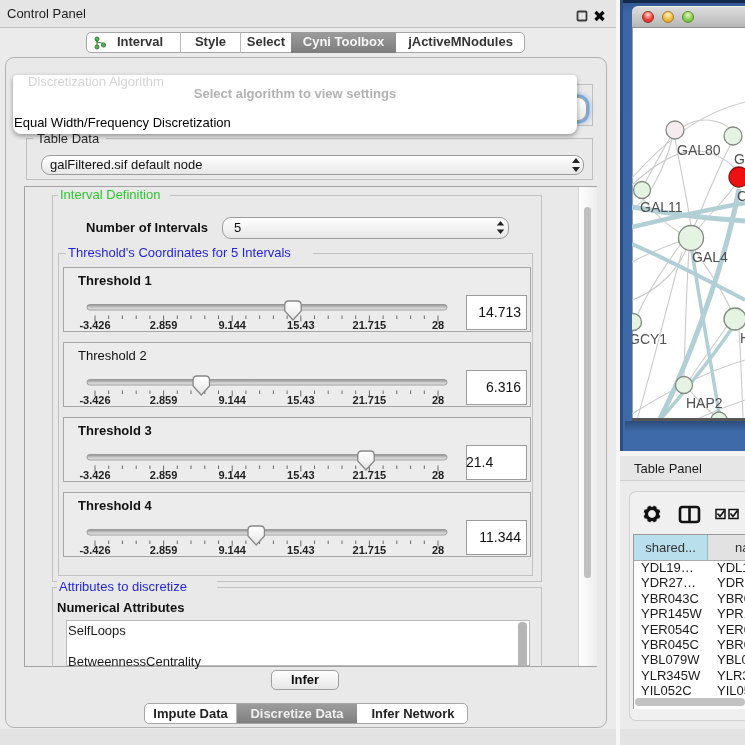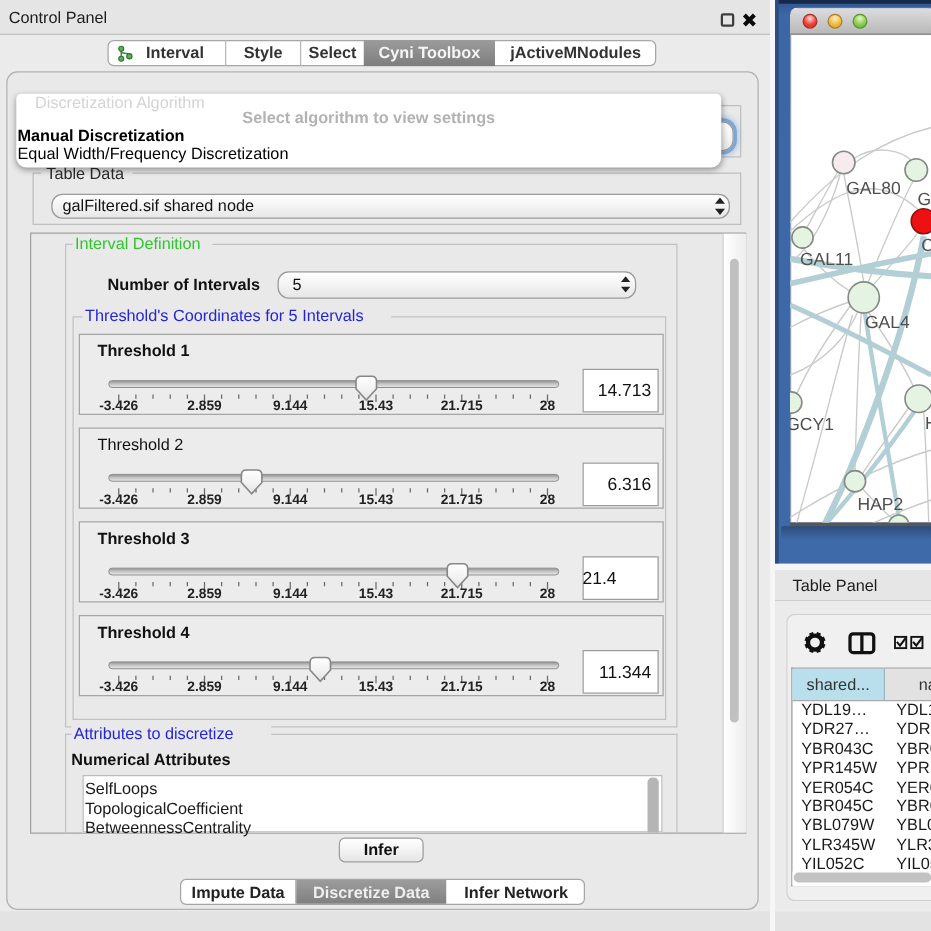--- a/index.html
+++ b/index.html
@@ -33,29 +33,28 @@
 <circle cx="3" cy="3" r="2" fill="#58b058" stroke="#2c742c" stroke-width="0.9"></circle>
 <circle cx="3" cy="11" r="2" fill="#58b058" stroke="#2c742c" stroke-width="0.9"></circle>
 <circle cx="9.5" cy="9" r="2.1" fill="#58b058" stroke="#2c742c" stroke-width="0.9"></circle>
     </svg>
 <div class="abs" style="left:5px;top:57px;width:602px;height:671px;background:#e9e9e9;border:1.5px solid #b2b2b2;border-radius:9px"></div>
 <div class="abs" style="left:26px;top:84px;width:567px;height:42px;border:1px solid #bfbfbf"></div>
 <div class="abs" style="left:420px;top:97px;width:167px;height:24px;background:linear-gradient(#fff,#e9e9e9);border:1px solid #9a9a9a;border-radius:9px;box-shadow:0 0 0 2.5px rgba(116,162,214,0.9),0 0 4px 4px rgba(116,162,214,0.45)"></div>
 <div class="abs" style="left:26px;top:138px;width:567px;height:42px;border:1px solid #bfbfbf"></div>
 <div class="abs" style="left:33px;top:131px;width:73px;height:15px;background:#e9e9e9;font-size:13px;color:#2a2a2a;line-height:15px;padding-left:4px">Table Data</div>
 <div class="abs" style="left:41px;top:155px;width:543px;height:20px;background:linear-gradient(#ffffff,#e7e7e7);border:1px solid #9b9b9b;border-radius:9px"></div>
-<div class="abs" style="left:50px;top:155px;width:400px;height:20px;line-height:20px;font-size:13px;color:#111">galFiltered.sif shared node</div>
+<div class="abs" style="left:50px;top:155px;width:400px;height:20px;line-height:20px;font-size:13px;color:#111">galFiltered.sif default node</div>
 <svg class="abs" style="left:570px;top:158px" width="12" height="14" viewBox="0 0 12 14">
 <path d="M6,0 L10,5 H2 Z" fill="#222"></path>
       <path d="M6,14 L2,9 H10 Z" fill="#222"></path>
     </svg>
 <div class="abs" style="left:13px;top:75px;width:564px;height:59px;background:#fff;border-radius:4px 4px 8px 8px;box-shadow:0 2px 5px rgba(0,0,0,0.38)"></div>
 <div class="abs" style="left:28px;top:74px;width:300px;height:15px;font-size:13px;font-weight:400;color:#d4d4d4;line-height:15px">Discretization Algorithm</div>
 <div class="abs" style="left:13px;top:87px;width:564px;height:14px;font-size:13px;font-weight:700;color:#b2b2b2;line-height:14px;text-align:center">Select algorithm to view settings</div>
-<div class="abs" style="left:14px;top:102px;width:400px;height:14px;font-size:13px;font-weight:700;color:#000;line-height:13px">Manual Discretization</div>
 <div class="abs" style="left:14px;top:116px;width:400px;height:14px;font-size:13px;color:#000;line-height:14px">Equal Width/Frequency Discretization</div>
 <div class="abs" style="left:24px;top:186px;width:573px;height:481px;border:1px solid #a3a3a3;background:#e9e9e9;overflow:hidden"></div>
 <div class="abs" style="left:578px;top:187px;width:19px;height:479px;background:linear-gradient(to right,#ffffff,#ededed);border-left:1px solid #d5d5d5"></div>
 <div class="abs" style="left:584px;top:207px;width:7px;height:371px;background:#c0c0c0;border-radius:4px"></div>
 <div class="abs" style="left:52px;top:195px;width:490px;height:387px;border:1px solid #c2c2c2"></div>
 <div class="abs" style="left:58px;top:188px;width:112px;height:14px;background:#e9e9e9;font-size:13px;color:#2fc52f;line-height:14px;padding-left:2px">Interval Definition</div>
 <div class="abs" style="left:86px;top:220px;width:140px;height:15px;font-size:13px;font-weight:700;color:#111;line-height:15px">Number of Intervals</div>
 <div class="abs" style="left:222px;top:217px;width:287px;height:22px;background:linear-gradient(#ffffff,#e7e7e7);border:1px solid #9b9b9b;border-radius:9px"></div>
 <div class="abs" style="left:234px;top:217px;width:60px;height:22px;line-height:22px;font-size:13px;color:#111">5</div>
 <svg class="abs" style="left:495px;top:221px" width="11" height="13" viewBox="0 0 11 13">
@@ -270,21 +269,20 @@
 <div class="abs" style="left:270.79999999999995px;top:544px;width:60px;height:13px;font-size:11px;font-weight:700;color:#222;text-align:center;line-height:13px">15.43</div>
 <div class="abs" style="left:339.4px;top:544px;width:60px;height:13px;font-size:11px;font-weight:700;color:#222;text-align:center;line-height:13px">21.715</div>
 <div class="abs" style="left:408.0px;top:544px;width:60px;height:13px;font-size:11px;font-weight:700;color:#222;text-align:center;line-height:13px">28</div>
 <div class="abs" style="left:466px;top:520px;width:61px;height:35px;background:#fff;border:1px solid #9b9b9b"></div>
 <div class="abs" style="left:466px;top:520px;width:55px;height:35px;line-height:35px;font-size:14px;color:#111;text-align:right">11.344</div>
 <div class="abs" style="left:52px;top:587px;width:490px;height:80px;border:1px solid #c2c2c2;border-bottom:none"></div>
 <div class="abs" style="left:57px;top:580px;width:160px;height:14px;background:#e9e9e9;font-size:13px;color:#2525d8;line-height:14px;padding-left:2px">Attributes to discretize</div>
 <div class="abs" style="left:57px;top:601px;width:180px;height:14px;font-size:13px;font-weight:700;color:#111;line-height:14px">Numerical Attributes</div>
 <div class="abs" style="left:66px;top:620px;width:464px;height:46px;background:#fff;border:1px solid #bbb;overflow:hidden"></div>
 <div class="abs" style="left:68px;top:623px;width:300px;height:15px;font-size:13px;color:#1a1a1a;line-height:15px">SelfLoops</div>
-<div class="abs" style="left:68px;top:638.5px;width:300px;height:15px;font-size:13px;color:#1a1a1a;line-height:15px">TopologicalCoefficient</div>
 <div class="abs" style="left:68px;top:654px;width:300px;height:15px;font-size:13px;color:#1a1a1a;line-height:15px">BetweennessCentrality</div>
 <div class="abs" style="left:518px;top:622px;width:9px;height:44px;background:#b5b5b5;border-radius:4px 4px 0 0"></div>
 <div class="abs" style="left:271px;top:670px;width:68px;height:20px;background:linear-gradient(#ffffff,#e6e6e6);border:1px solid #9e9e9e;border-radius:5px;line-height:18px;text-align:center;font-size:13px;font-weight:600;color:#111">Infer</div>
 <div class="abs" style="left:144px;top:703px;width:324px;height:21px;background:#fff;border:1px solid #a6a6a6;border-radius:5px;overflow:hidden;font-size:13px;font-weight:700;color:#222">
       <div style="position:absolute;left:0;top:0;width:92px;height:21px;line-height:20px;text-align:center;border-right:1px solid #b9b9b9">Impute Data</div>
       <div style="position:absolute;left:92px;top:0;width:120px;height:21px;line-height:20px;text-align:center;background:linear-gradient(#9c9c9c,#7d7d7d);color:#efefef">Discretize Data</div>
       <div style="position:absolute;left:212px;top:0;width:112px;height:21px;line-height:20px;text-align:center">Infer Network</div>
     </div>
 <div class="abs" style="left:0px;top:729px;width:745px;height:16px;background:#e3e3e3"></div>
 <div class="abs" style="left:616px;top:0px;width:4px;height:745px;background:#f6f6f6"></div>

